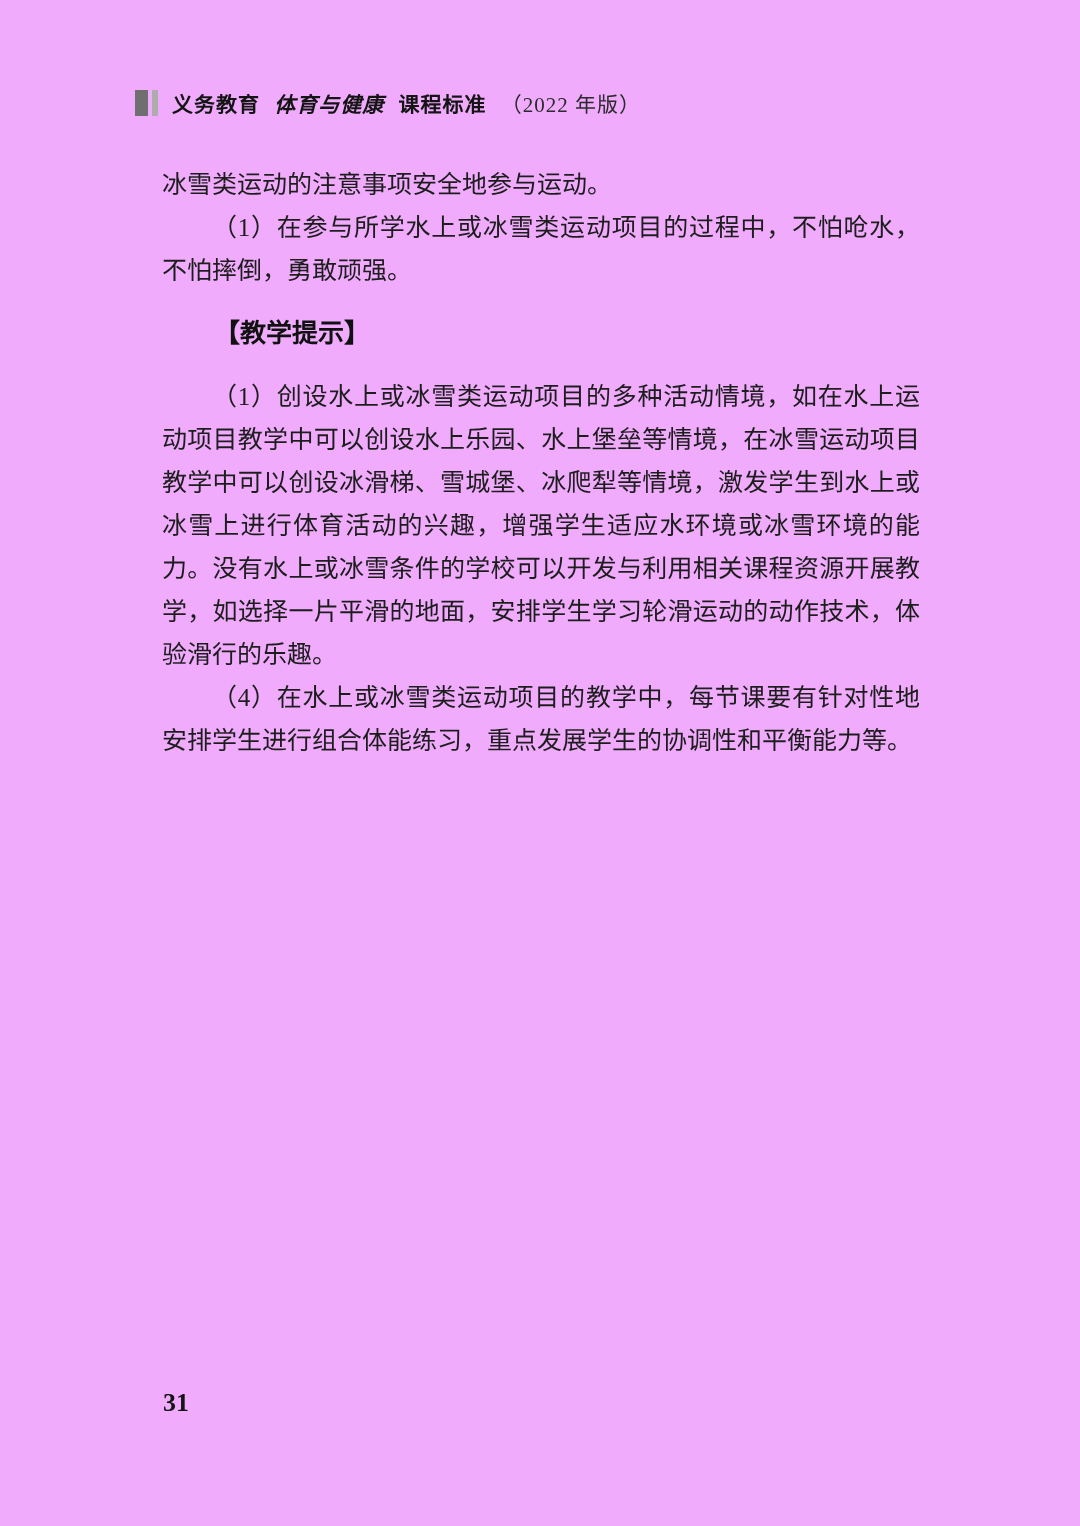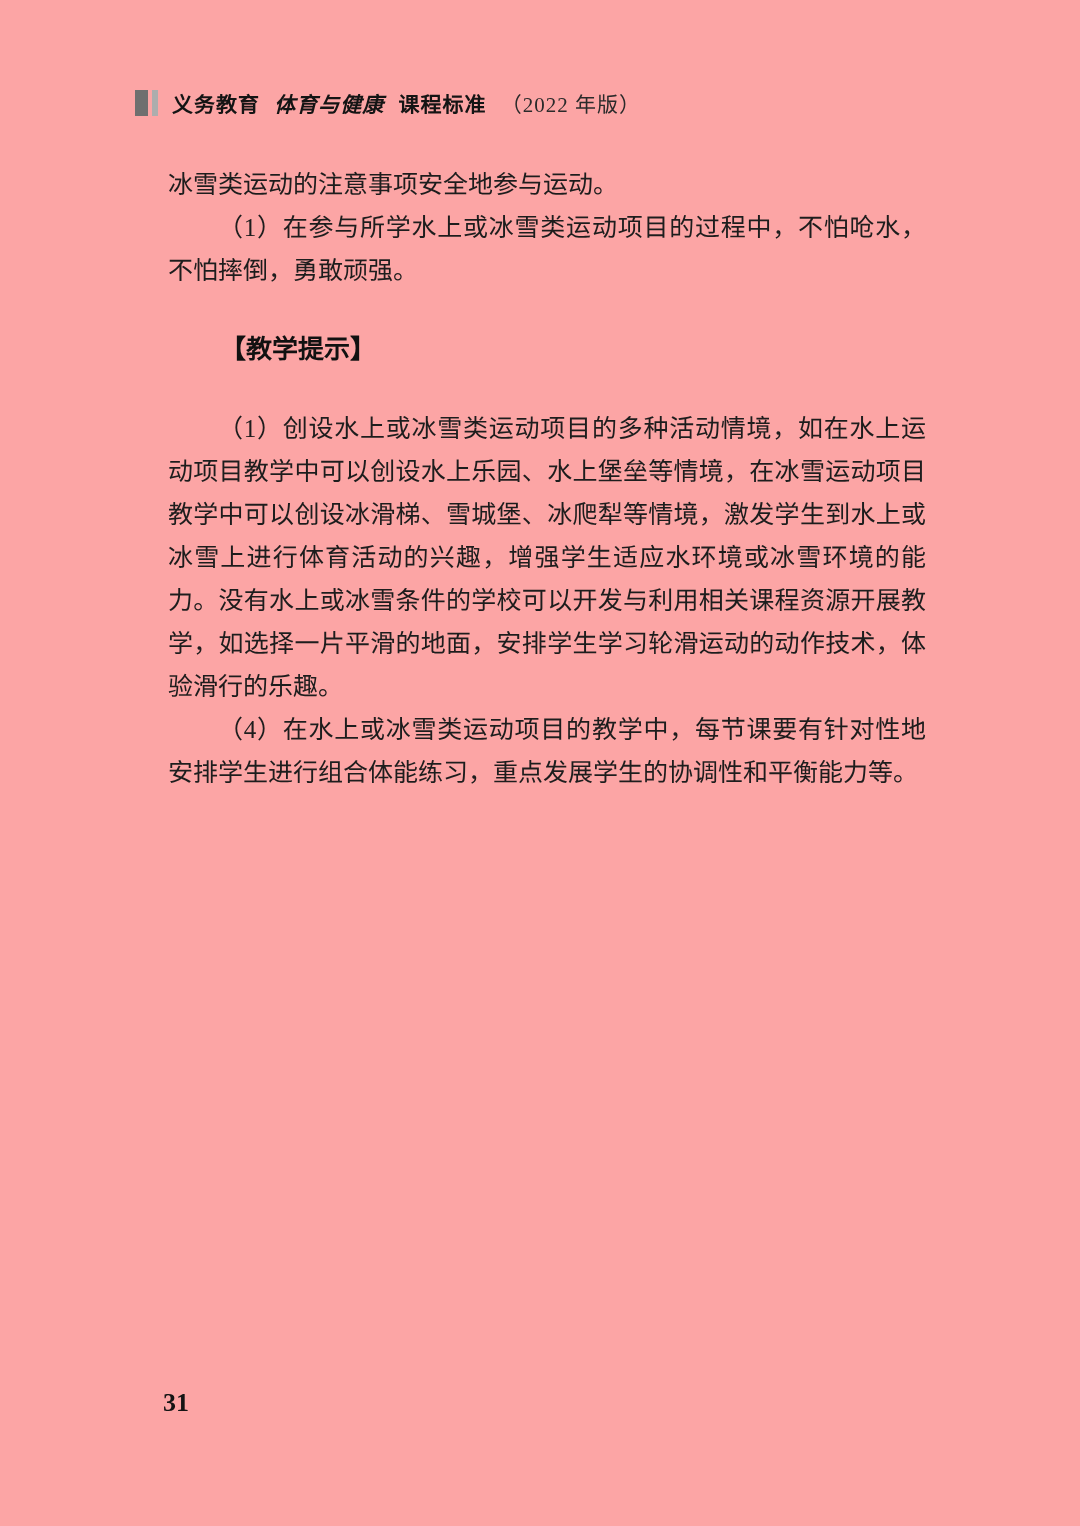--- a/index.html
+++ b/index.html
@@ -1,21 +1,21 @@
 <!DOCTYPE html>
 <html lang="zh-CN"><head>
 <meta charset="utf-8">
 <style>
   * { margin: 0; padding: 0; box-sizing: border-box; }
   html, body { background: #e9e9e9; }
   .page {
     position: relative;
     width: 1080px;
     height: 1526px;
-    background: #fca5a5;
+    background: #f0abfc;
     overflow: hidden;
     font-family: "Liberation Serif", "DejaVu Serif", serif;
   }
   
   .page-header {
     position: absolute;
     left: 135px;
     top: 89px;
     display: flex;
     align-items: center;
@@ -39,39 +39,39 @@
     letter-spacing: 1px;
     white-space: nowrap;
   }
   .hdr-text .seg { display: inline-block; }
   .seg-bold   { font-weight: bold; }
   .seg-italic { font-weight: bold; font-style: italic; margin: 0 8px; }
   .seg-edition { font-weight: normal; margin-left: 8px; color: #2a2a2a; }
   
   .page-body {
     position: absolute;
-    left: 168px;
+    left: 162px;
     top: 163px;
     width: 758px;
     font-size: 25px;
     line-height: 43px;
     color: #1d1d1d;
     text-align: justify;
     text-align-last: left;
     text-justify: inter-character;
   }
   .para { text-indent: 2em; }
   .para.no-indent { text-indent: 0; }
   .section-heading {
     font-size: 26px;
     line-height: 43px;
     font-weight: bold;
     color: #111111;
     text-indent: 2em;
-    margin: 36px 0;
+    margin: 20px 0;
     text-align: left;
   }
   
   .page-footer {
     position: absolute;
     left: 163px;
     top: 1388px;
   }
   .page-number {
     font-size: 26px;

